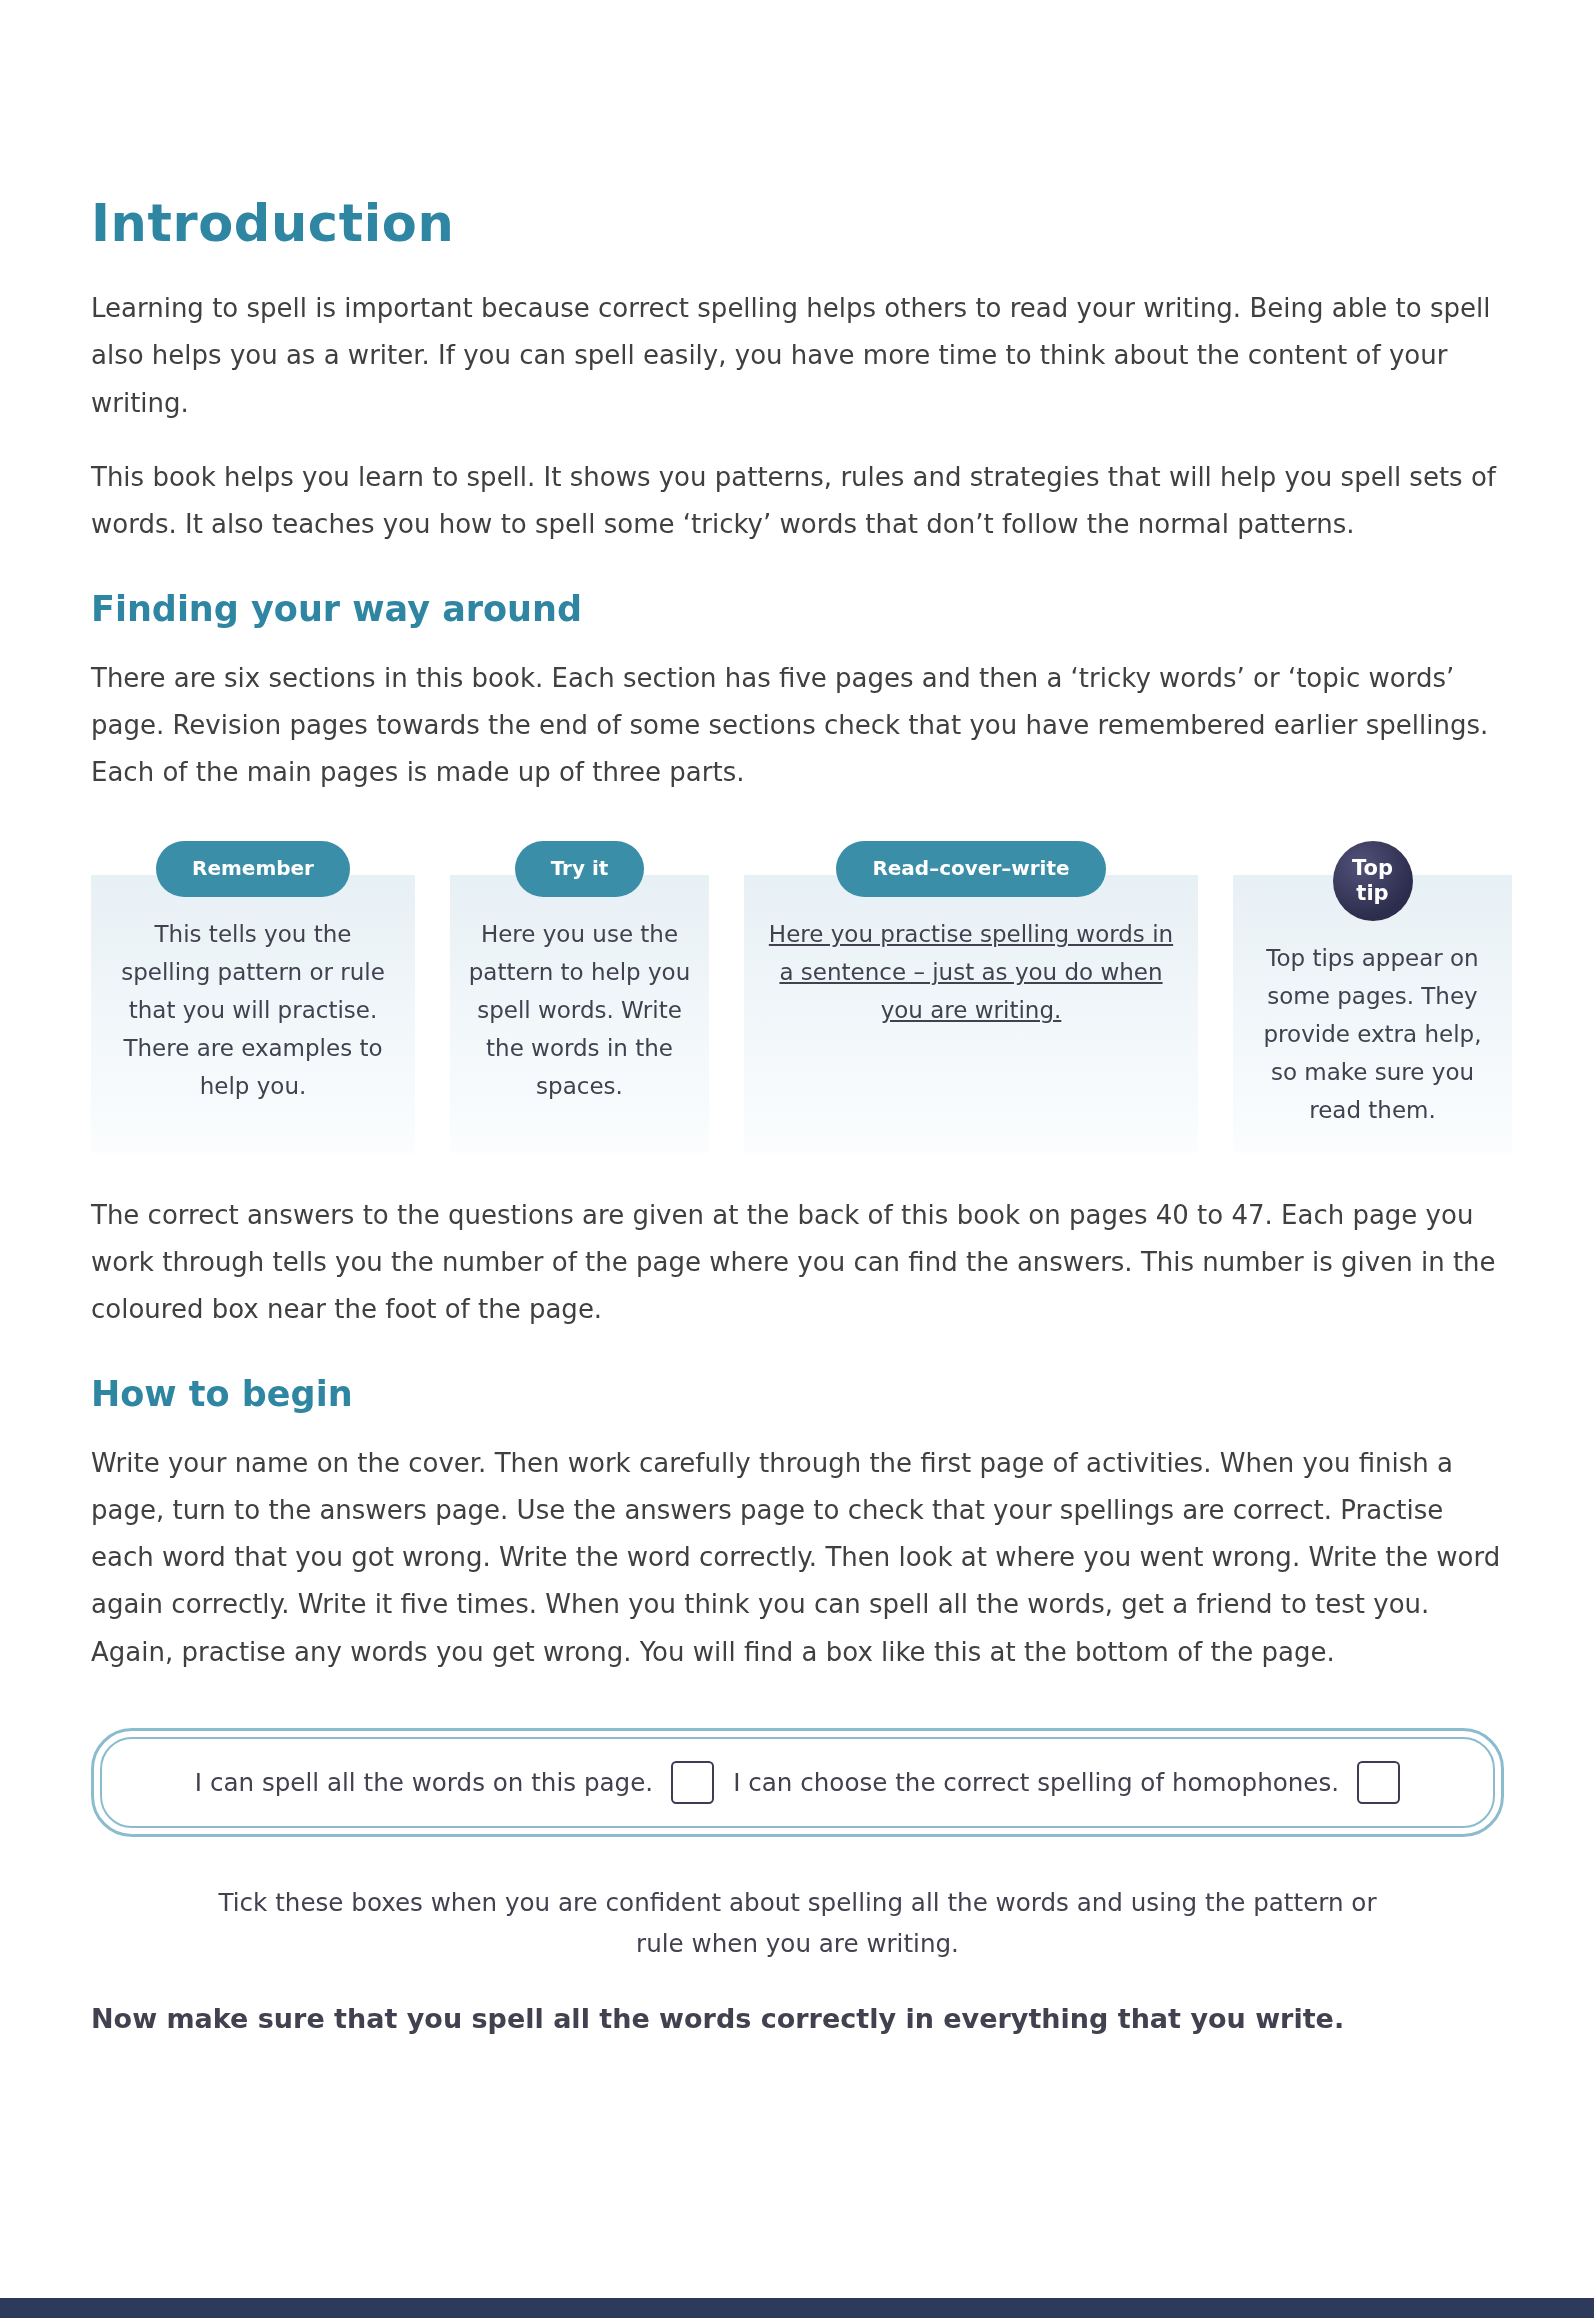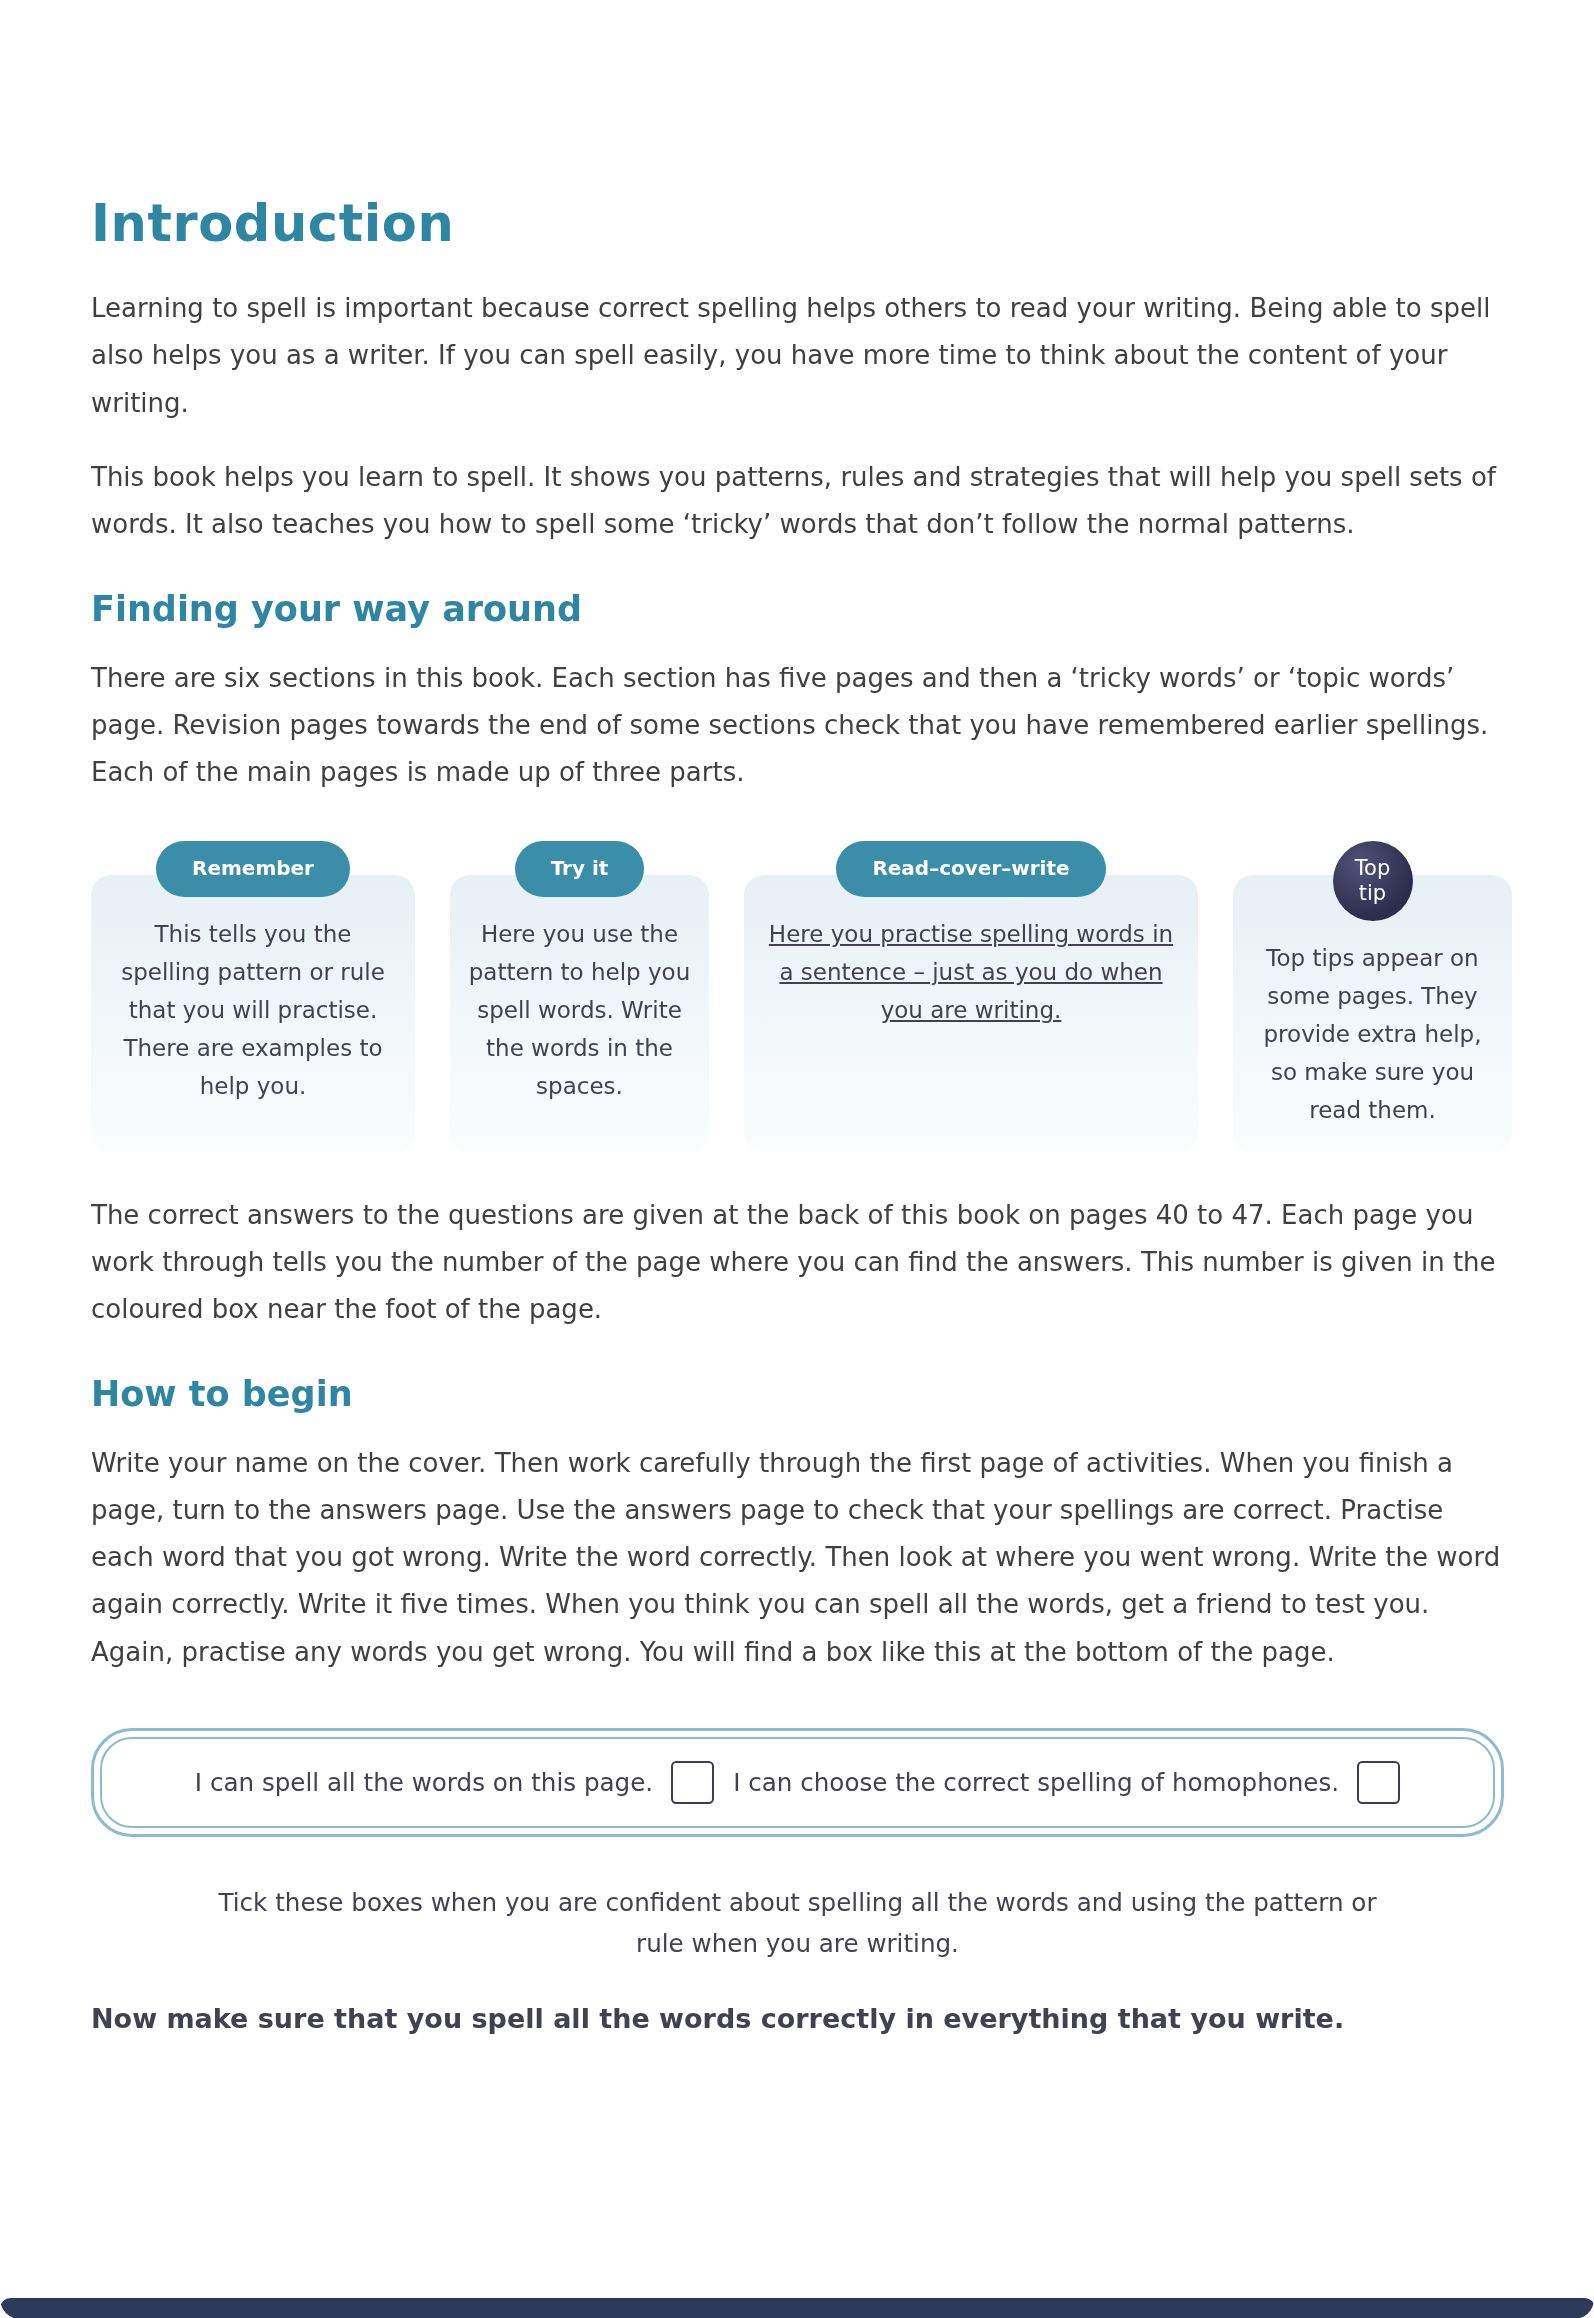--- a/index.html
+++ b/index.html
@@ -1,15 +1,15 @@
 <!DOCTYPE html>
 <html style="font-size:10.4px"><head>
 <meta charset="utf-8">
 <style>
-  * { margin: 0; padding: 0; box-sizing: border-box; border-radius: 20px; }
+  * { margin: 0; padding: 0; box-sizing: border-box; }
   html, body { background: #ffffff; }
   body { font-family: "DejaVu Sans", "Liberation Sans", sans-serif; }
 
   .page {
     position: relative;
     width: 1595px;
     height: 2319px;
     background: #ffffff;
     overflow: hidden;
     color: #41414f;
@@ -75,21 +75,21 @@
 
   .toptip-circle {
     display: inline-flex;
     align-items: center;
     justify-content: center;
     width: 80px;
     height: 80px;
     border-radius: 50%;
     background: radial-gradient(circle at 35% 30%, #52527a 0%, #2c2c4c 70%);
     color: #ffffff;
-    font-weight: normal;
+    font-weight: bold;
     font-size: 21px;
     line-height: 1.15;
     text-align: center;
     width: 80px;
   }
   .toptip-circle span { display: inline-block; width: 45px; }
 
   .feature-text {
     font-size: 23px;
     line-height: 1.65;

